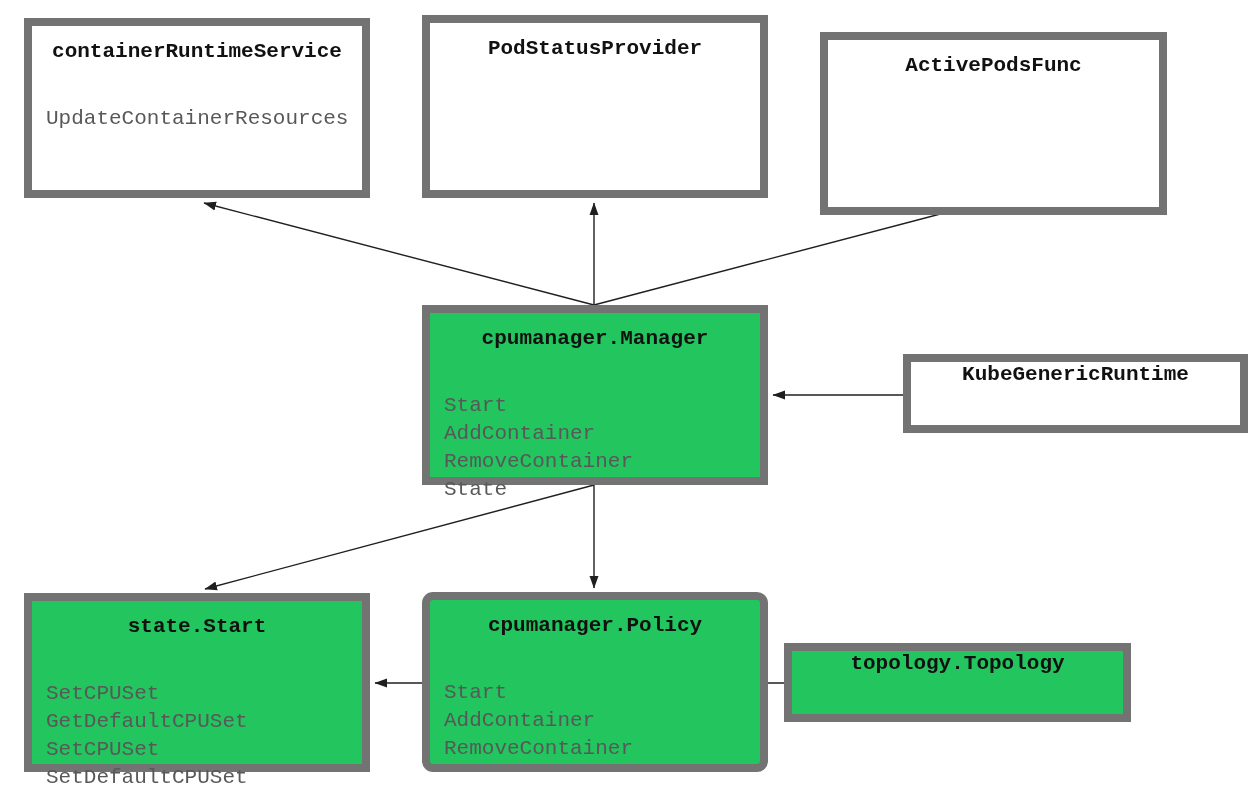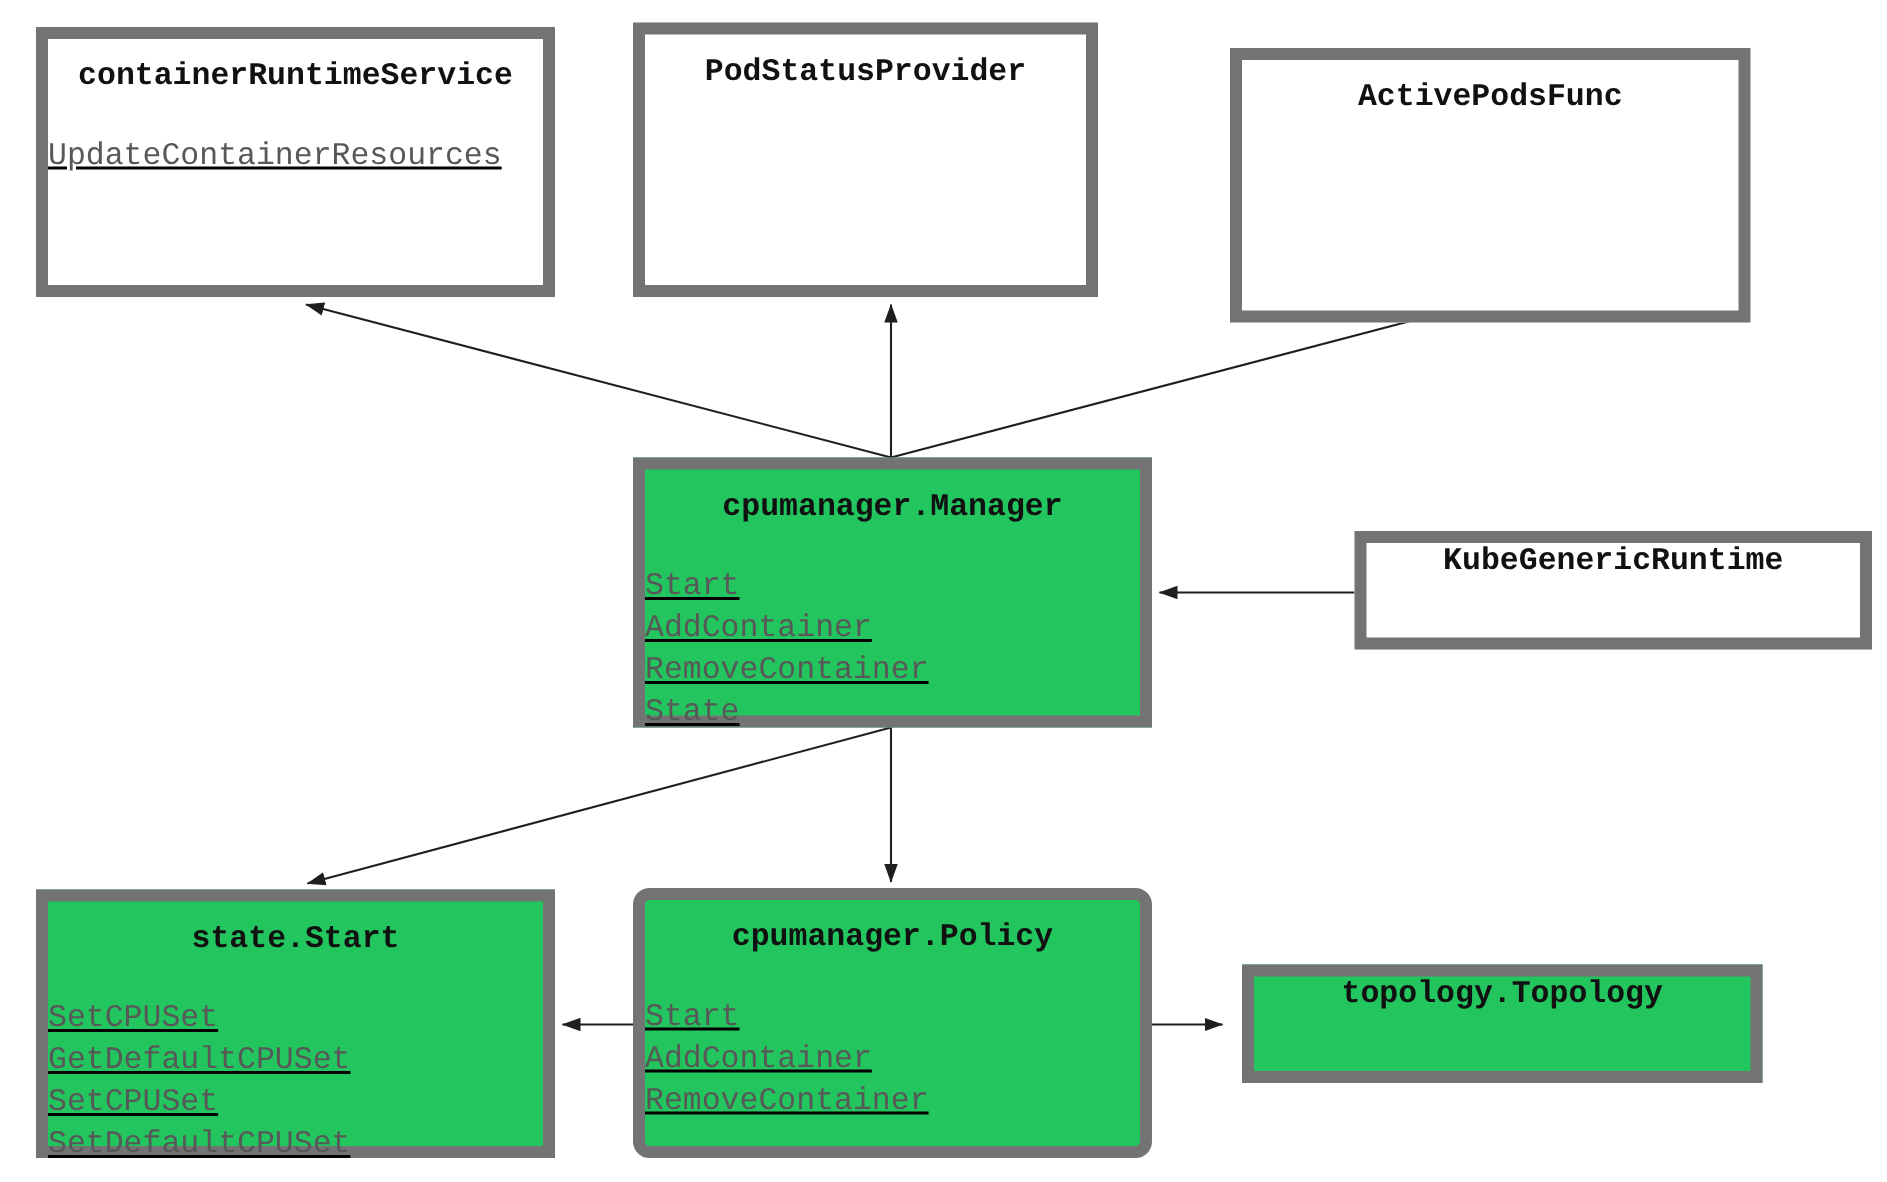--- a/index.html
+++ b/index.html
@@ -43,22 +43,22 @@
   }
   .node.compact {
     display: flex;
     align-items: flex-start;
     justify-content: center;
   }
   .node.compact .node-title {
     padding-top: 0;
   }
   .node-methods {
-    margin-top: 26px;
-    text-decoration: underline;
+    margin-top: 40px;
+    padding-left: 14px;
   }
   .node-method {
     font-size: 21px;
     line-height: 28px;
     color: #585858;
     white-space: nowrap;
   }
 </style>
 </head>
 <body>
@@ -81,21 +81,21 @@
     <line x1="768" y1="683" x2="815" y2="683" stroke="#1f1f1f" stroke-width="1.4" marker-end="url(#arrowhead)"></line>
   </svg>
 
   <div class="node" style="left:24px; top:18px; width:346px; height:180px;">
     <div class="node-title">containerRuntimeService</div>
     <div class="node-methods">
       <div class="node-method">UpdateContainerResources</div>
     </div>
   </div>
 
-  <div class="node" style="left:422px; top:15px; width:310px; height:183px;">
+  <div class="node" style="left:422px; top:15px; width:346px; height:183px;">
     <div class="node-title">PodStatusProvider</div>
   </div>
 
   <div class="node" style="left:820px; top:32px; width:347px; height:183px;">
     <div class="node-title">ActivePodsFunc</div>
   </div>
 
   <div class="node highlight" style="left:422px; top:305px; width:346px; height:180px;">
     <div class="node-title">cpumanager.Manager</div>
     <div class="node-methods">
@@ -122,17 +122,17 @@
 
   <div class="node highlight" style="left:422px; top:592px; width:346px; height:180px;border-radius:11px;">
     <div class="node-title">cpumanager.Policy</div>
     <div class="node-methods">
       <div class="node-method">Start</div>
       <div class="node-method">AddContainer</div>
       <div class="node-method">RemoveContainer</div>
     </div>
   </div>
 
-  <div class="node highlight compact" style="left:828px; top:643px; width:347px; height:79px;">
+  <div class="node highlight compact" style="left:784px; top:643px; width:347px; height:79px;">
     <div class="node-title">topology.Topology</div>
   </div>
 
 </div>
 
 </body></html>

